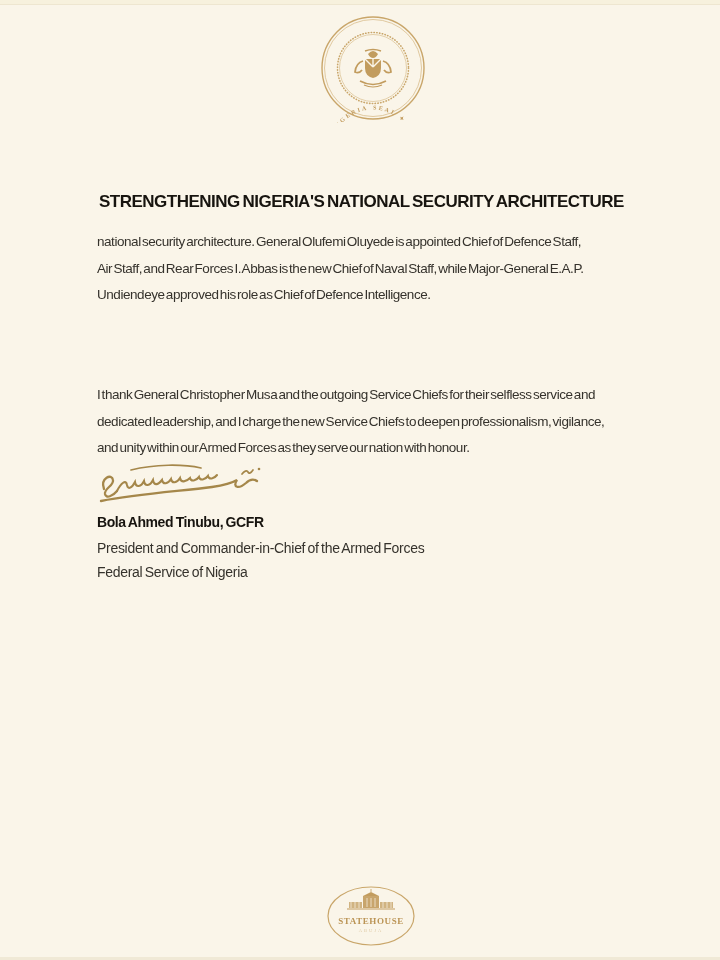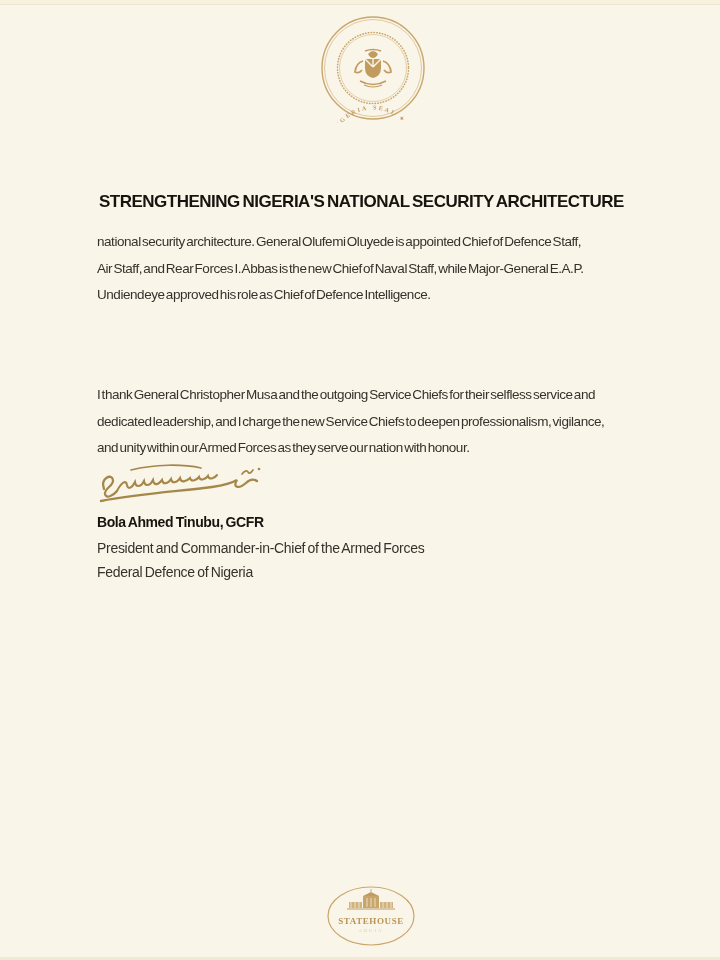--- a/index.html
+++ b/index.html
@@ -101,21 +101,21 @@
           <path stroke-width="2.3" d="M9,43 C45,36 90,33 120,29 C133,27 140,25 145,22 C140,30 147,31 154,25 C158,21 162,21 165,23"></path>
           <path stroke-width="1.7" d="M39,12 C63,6 91,6 109,10"></path>
           <path stroke-width="1.7" d="M150,16 C152,13 155,12 156,14 C157,16 159,15 161,12"></path>
           <circle cx="167" cy="11" r="1.3" fill="#a5874a" stroke="none"></circle>
         </g>
       </svg>
     </div>
 
     <h2 class="signatory">Bola Ahmed Tinubu, GCFR</h2>
     <div class="role-line role-1">President and Commander-in-Chief of the Armed Forces</div>
-    <div class="role-line role-2">Federal Defence of Nigeria</div>
+    <div class="role-line role-2">Federal Service of Nigeria</div>
   </div>
 
   <div class="footer-logo">
     <svg viewBox="0 0 92 68" width="92" height="68">
       <ellipse cx="46" cy="34" rx="43" ry="29" fill="none" stroke="#c9a66a" stroke-width="1.2"></ellipse>
       <g stroke="#c29c5e" fill="#c29c5e">
         <rect x="38" y="14" width="16" height="12" stroke-width="0" opacity="0.9"></rect>
         <path d="M38,14 l8,-4 8,4 z" stroke-width="0"></path>
         <line x1="46" y1="7" x2="46" y2="10" stroke-width="0.8"></line>
         <rect x="24" y="20" width="13" height="6" stroke-width="0" opacity="0.75"></rect>

